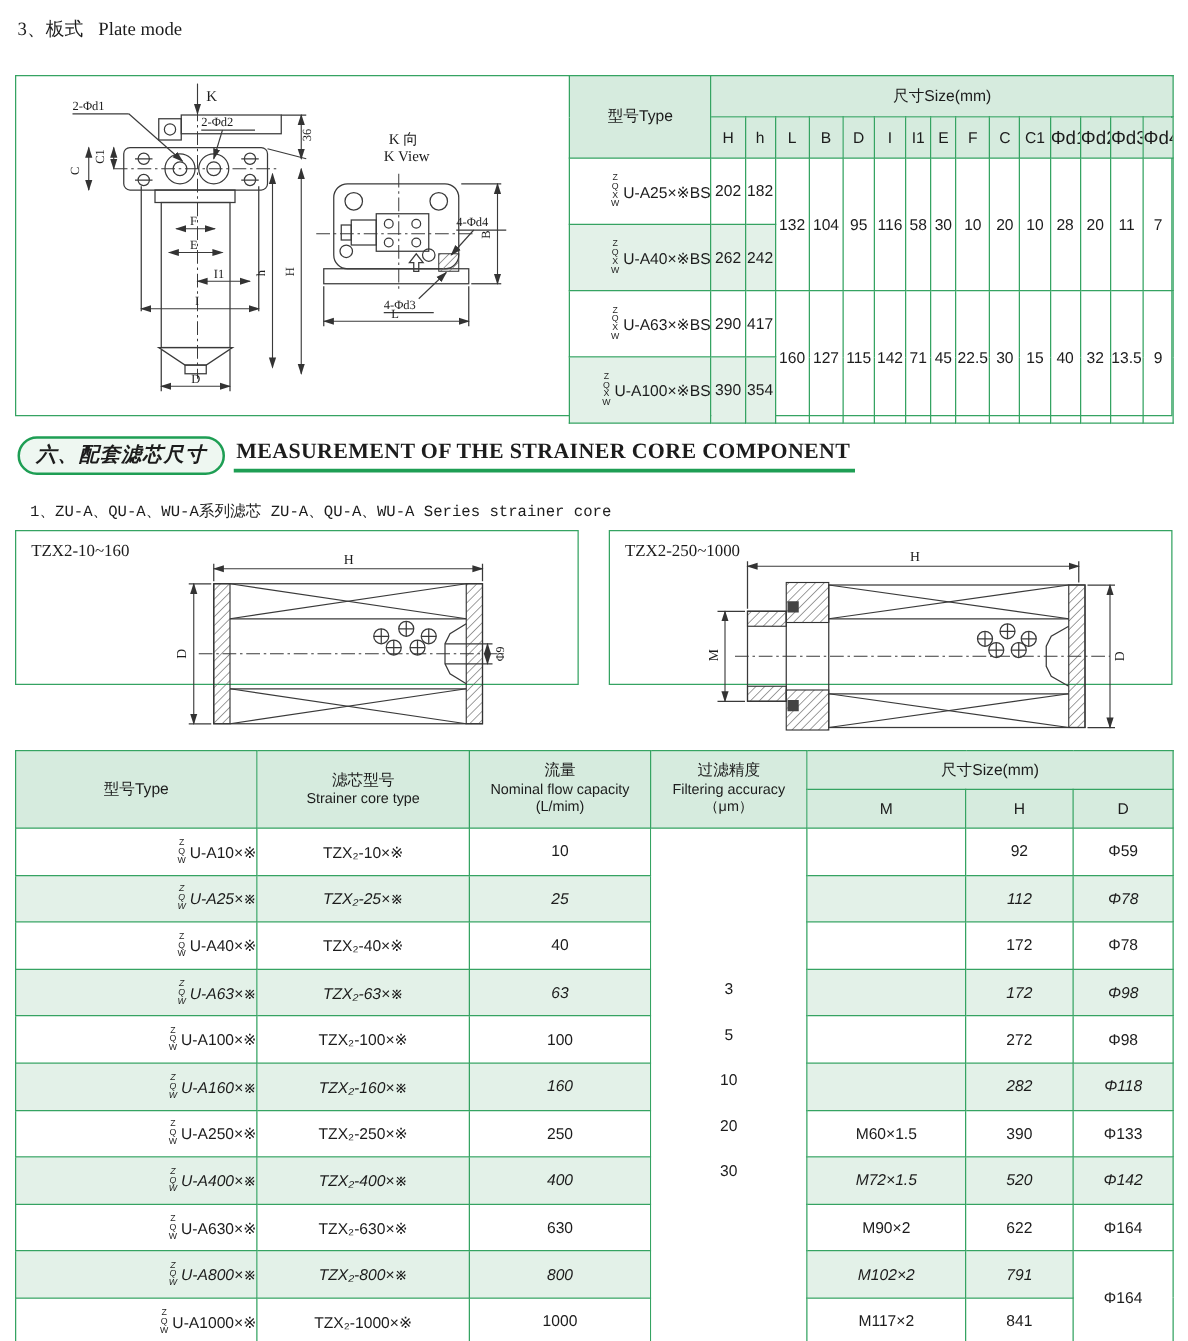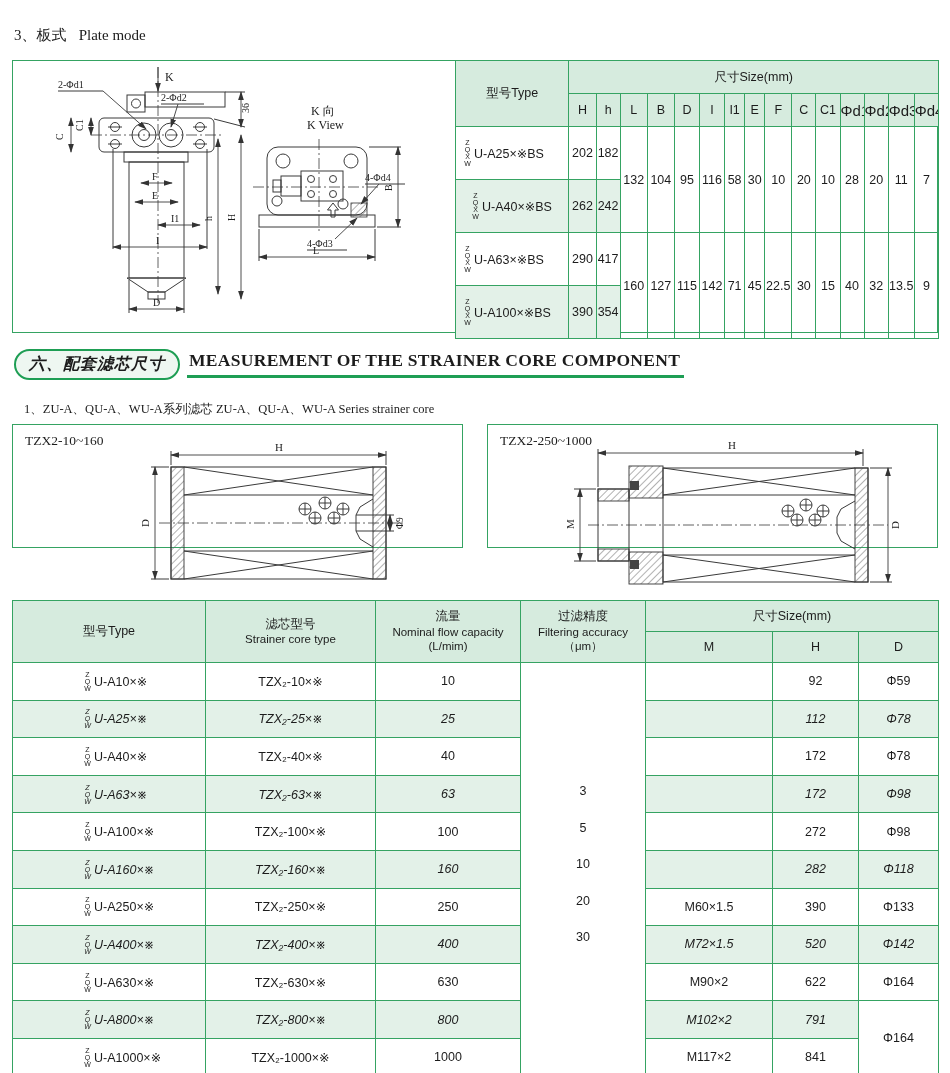--- a/index.html
+++ b/index.html
@@ -8,51 +8,51 @@
     --fill-hd:#d6ebde;
     --fill-alt:#e3f1e8;
     --ink:#1c1c1c;
     --line:#3a3a3a;
   }
   html,body{margin:0;padding:0;background:#fff;}
   .page{position:relative;width:950px;height:1073px;background:#fff;overflow:hidden;
         font-family:"Liberation Sans","DejaVu Sans",sans-serif;color:var(--ink);}
 
   
-  .s3title{position:absolute;left:14px;top:26px;font-size:15px;}
+  .s3title{position:absolute;left:14px;top:14px;font-size:15px;}
   .s3title .cn{font-family:"Liberation Serif","DejaVu Serif",serif;}
   .s3title .en{font-family:"Liberation Serif","DejaVu Serif",serif;margin-left:8px;}
 
   
   .top-box{position:absolute;left:12px;top:60px;width:926px;height:273px;border:1px solid var(--green);box-sizing:border-box;}
   .plate-svg{position:absolute;left:0;top:0;}
 
   table{border-collapse:collapse;table-layout:fixed;}
   th,td{border:1px solid var(--green);padding:0;text-align:center;vertical-align:middle;
         font-weight:normal;font-size:12.5px;color:var(--ink);overflow:hidden;}
   .ptable{position:absolute;left:442px;top:-1px;width:484px;height:274px;}
   .ptable th{background:var(--fill-hd);}
   .ptable .hd1{height:33px;font-size:13px;}
   .ptable .hd2 th{height:32px;font-size:12.5px;}
   .ptable .hd2 th.sm{font-size:15px;}
   .ptable td{height:52px;font-size:12.5px;}
   .ptable td.typ{text-align:left;}
   .ptable tr.alt td.sh{background:var(--fill-alt);}
 
-  .typewrap{display:flex;align-items:center;gap:3px;}
+  .typewrap{display:flex;align-items:center;gap:3px;justify-content:flex-end;}
   .vpfx{writing-mode:vertical-rl;text-orientation:upright;font-size:7px;line-height:1;letter-spacing:0;}
 
   
   .sec6{position:absolute;left:14px;top:346px;height:36px;display:flex;align-items:center;}
   .pill{display:inline-block;border:2.5px solid var(--green-dark);border-radius:17px;background:#eef7f1;
         padding:3px 13px;font-size:16px;font-weight:bold;letter-spacing:1px;font-style:italic;}
   .sec6en{font-family:"Liberation Serif","DejaVu Serif",serif;font-weight:bold;font-size:17.5px;
         margin-left:7px;border-bottom:3px solid var(--green-dark);padding:0 4px 4px 2px;letter-spacing:0.3px;}
 
-  .sub1{position:absolute;left:24px;top:401px;font-size:12.5px;font-family:Liberation Serif, serif;}
+  .sub1{position:absolute;left:24px;top:401px;font-size:12.5px;font-family:Liberation Mono, monospace;}
 
   
   .dbox{position:absolute;top:424px;width:451px;height:124px;border:1px solid var(--green);box-sizing:border-box;background:#fff;}
   .dbox.left{left:12px;}
   .dbox.right{left:487px;}
   .dbox svg{position:absolute;left:0;top:0;}
 
   
   .ctable{position:absolute;left:12px;top:600px;width:926px;}
   .ctable th{background:var(--fill-hd);}

